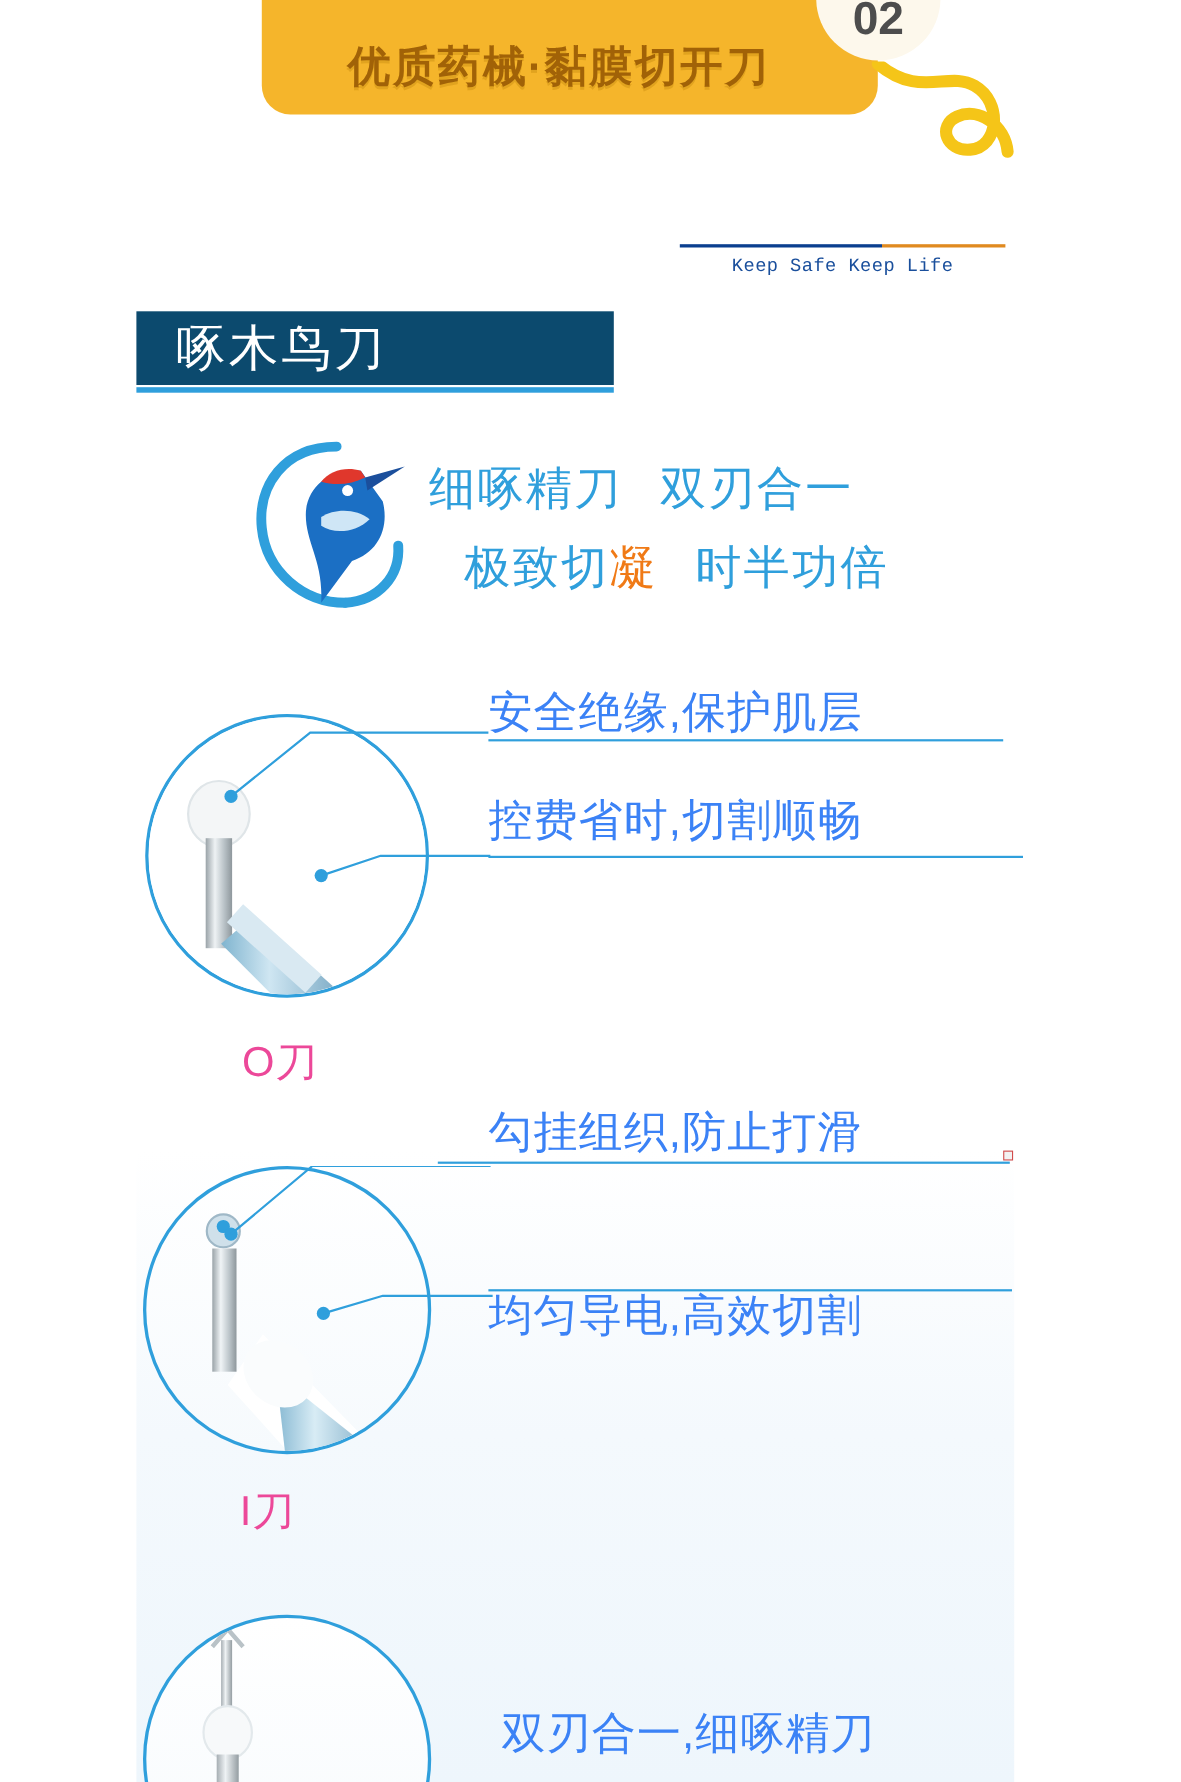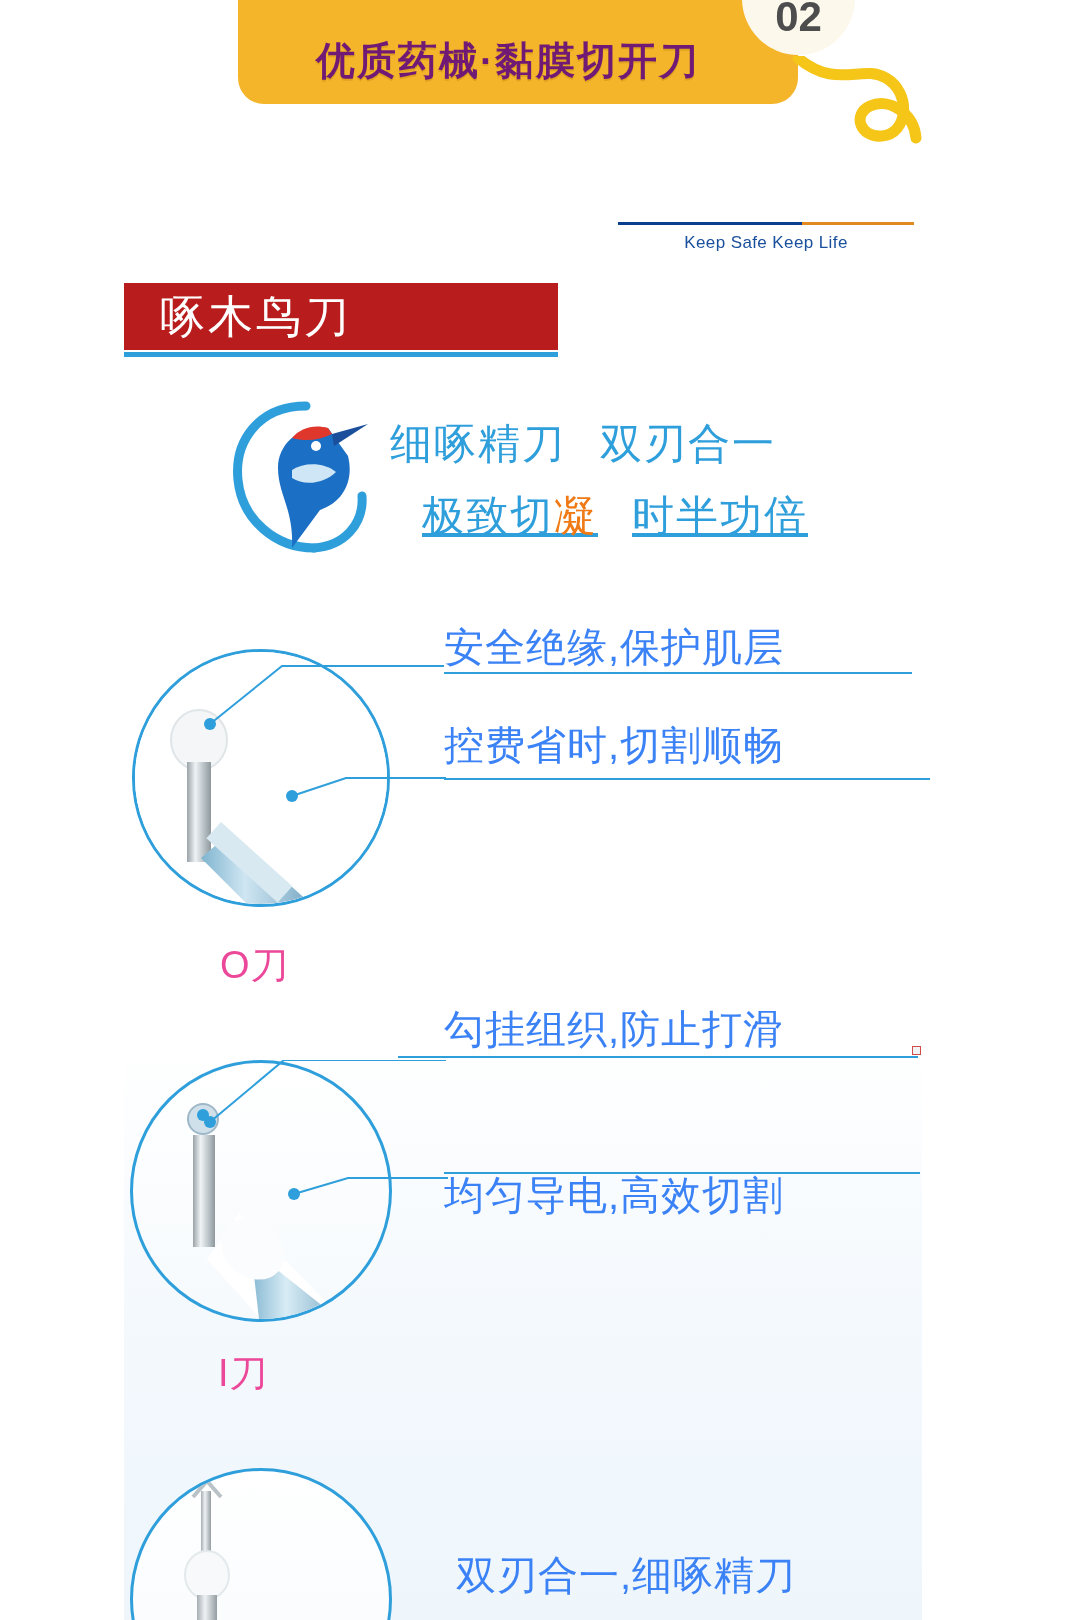--- a/index.html
+++ b/index.html
@@ -34,21 +34,21 @@
     background: #f5b52b;
     border-radius: 26px;
   }
   .banner-cn {
     position: absolute;
     left: 248px; top: 34px;
     width: 520px;
     text-align: center;
     font-size: 39px;
     font-weight: bold;
-    color: #701a75;
+    color: #a16207;
     letter-spacing: 2px;
     white-space: nowrap;
     text-shadow: 0 2px 0 rgba(190,130,10,0.35);
   }
   .banner-dot {
     position: absolute;
     left: 742px; top: -58px;
     width: 113px; height: 113px;
     border-radius: 50%;
     background: #fdf8ec;
@@ -85,34 +85,34 @@
     margin: 4px auto 0;
     width: 296px;
     height: 3px;
     background: linear-gradient(to right, #0a3f8f 0%, #0a3f8f 62%, #e08a20 62%, #e08a20 100%);
   }
   .logo-tag {
     margin-top: 8px;
     font-size: 17px;
     color: #1a4f9c;
     letter-spacing: 0.4px;
-    font-family: Liberation Sans, sans-serif;
+    font-family: Liberation Mono, monospace;
   }
   .logo-swoosh {
     position: absolute;
     left: 22px; top: 2px;
   }
 
   
   .section-title {
     position: absolute;
     left: 124px; top: 283px;
     width: 434px;
     height: 67px;
-    background: #b91c1c;
+    background: #0c4a6e;
     display: flex;
     align-items: center;
   }
   .section-title span {
     margin-left: 36px;
     font-size: 45px;
     color: #ffffff;
     letter-spacing: 3px;
     font-weight: normal;
   }
@@ -129,21 +129,21 @@
   .slogan {
     position: absolute;
     left: 390px; top: 408px;
     width: 520px;
     color: #2f9fdc;
     font-size: 42px;
     line-height: 72px;
     letter-spacing: 2px;
     white-space: nowrap;
   }
-  .slogan .l2 { padding-left: 32px; text-decoration: underline; }
+  .slogan .l2 { padding-left: 32px; }
   .slogan .hl { color: #f07a16; }
   .slogan .gap { display: inline-block; width: 34px; }
 
   
   .feature {
     position: absolute;
     left: 0;
     width: 1074px;
   }
   .circle-photo {

